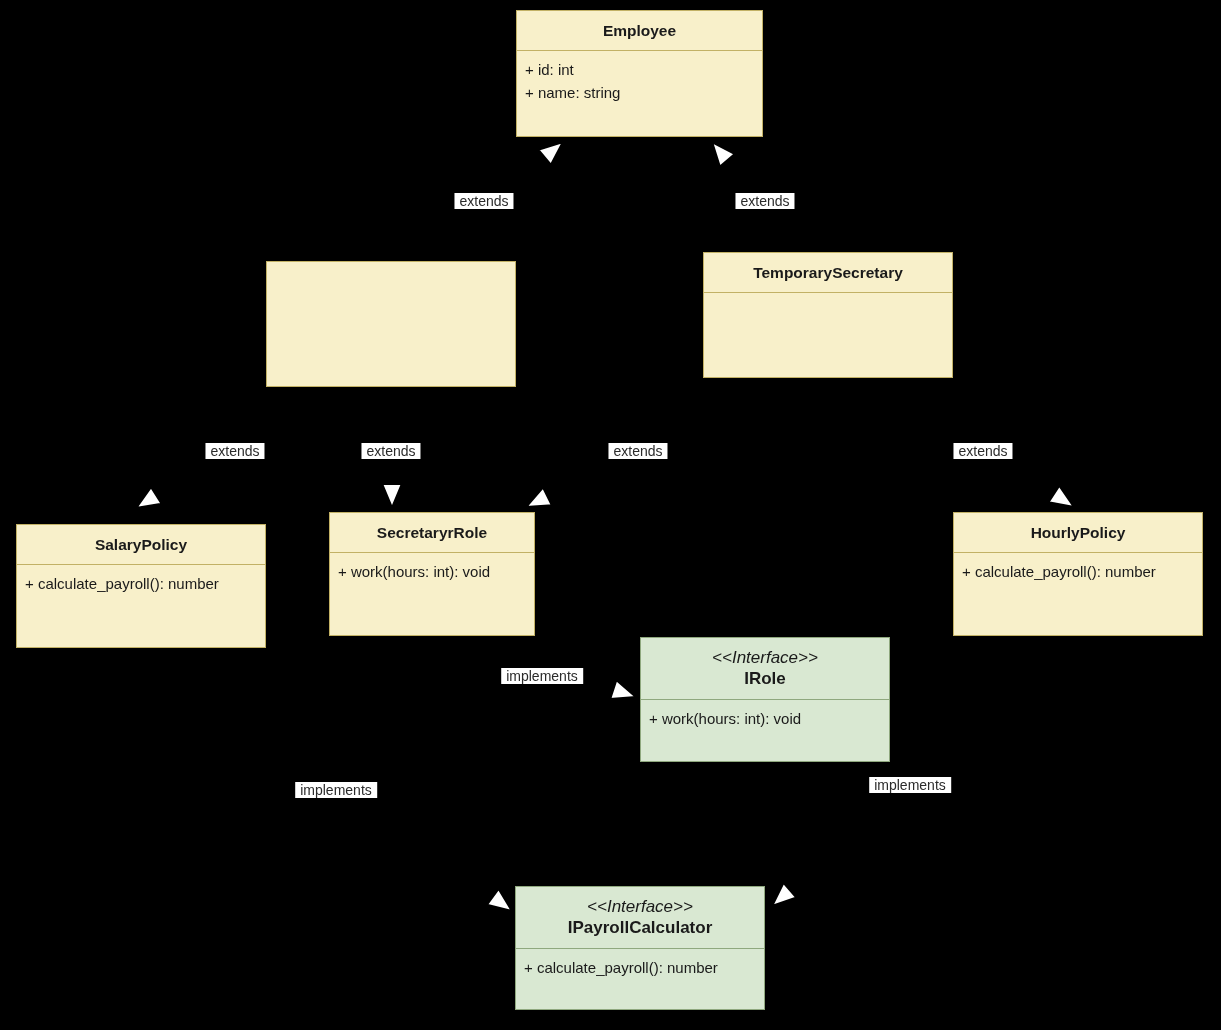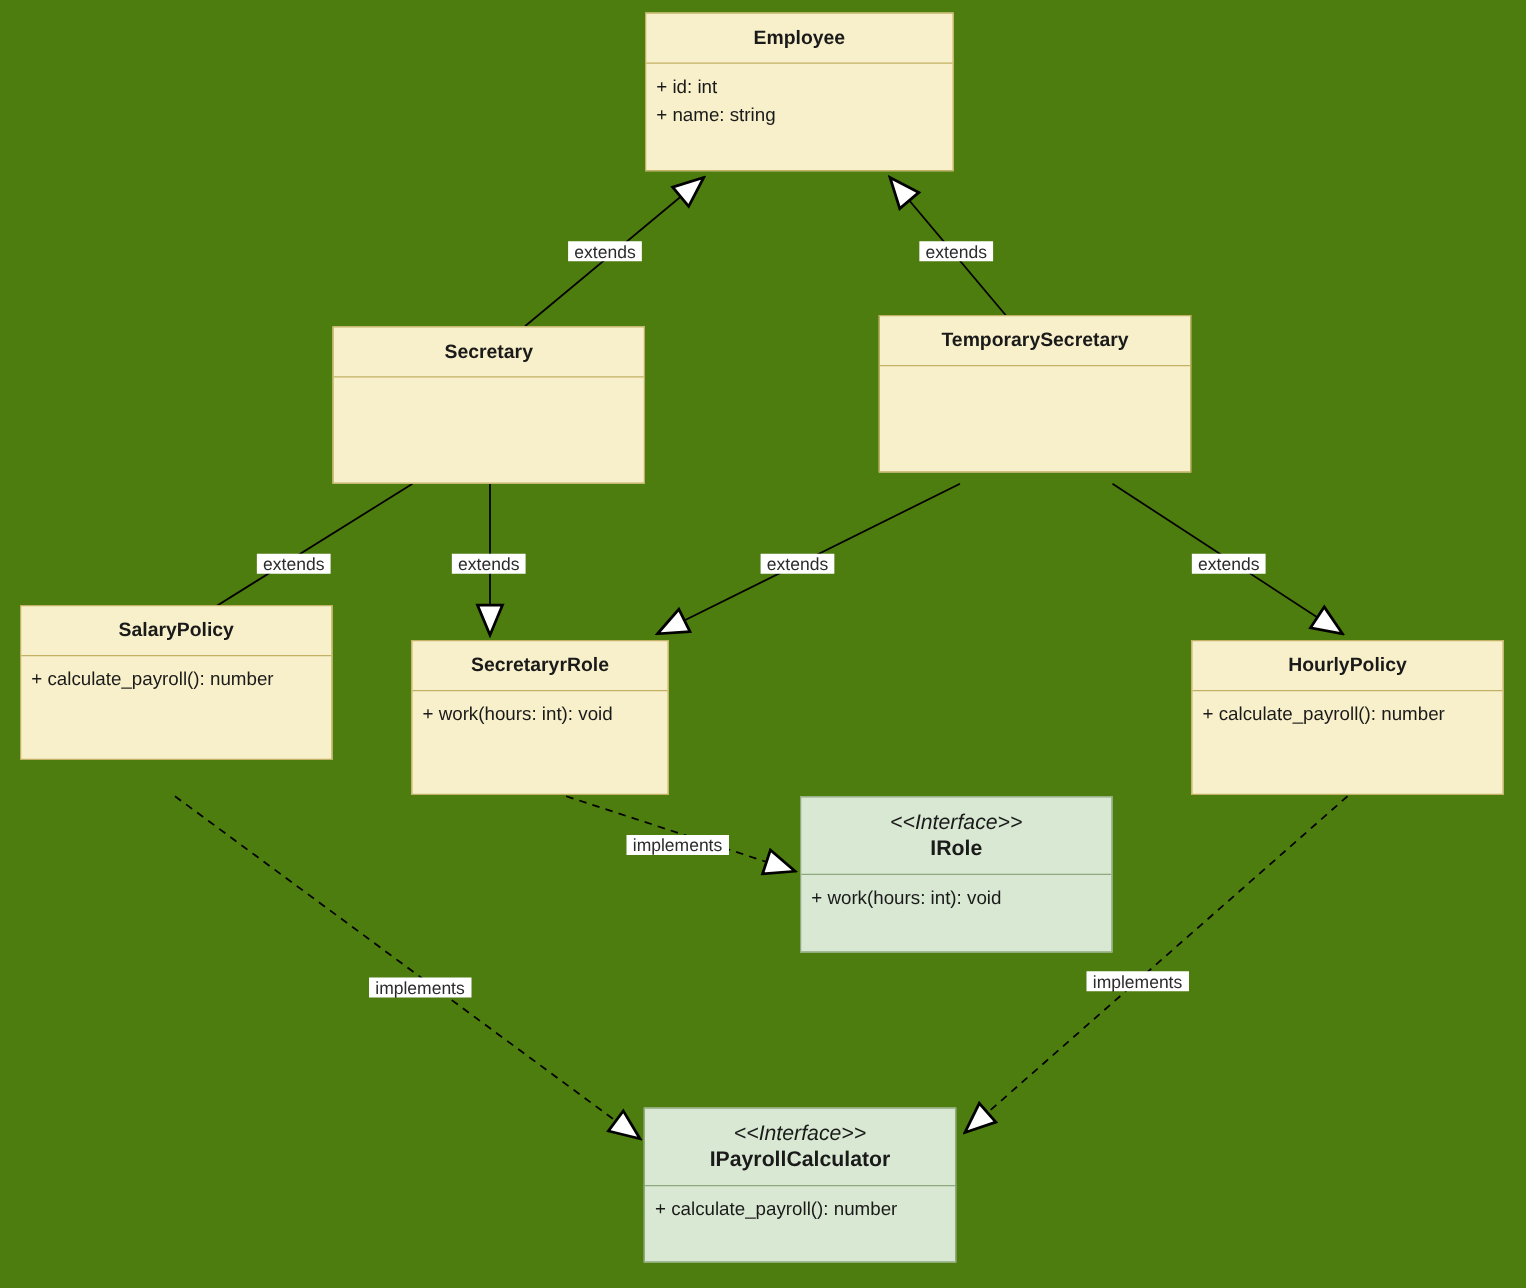--- a/index.html
+++ b/index.html
@@ -1,20 +1,20 @@
 <!DOCTYPE html>
 <html style="--class-fill: #f8f0ca; --class-border: #c2b165; --interface-fill: #d9e8d2; --interface-border: #8fa87e; --line: #000000; --text: #1a1a1a;"><head>
 <meta charset="utf-8">
 <style>
   html, body { margin: 0; padding: 0; background: #ffffff; }
   #canvas {
     position: relative;
     width: 1221px;
     height: 1030px;
-    background: #4d7c0f;
+    background: #000000;
     font-family: "Liberation Sans", sans-serif;
     overflow: hidden;
   }
   #edges-svg { position: absolute; left: 0; top: 0; z-index: 1; }
 
   .uml-class {
     position: absolute;
     z-index: 2;
     box-sizing: border-box;
     background: var(--class-fill, #f8f0ca);
@@ -82,30 +82,29 @@
 
   <div class="uml-class" style="left:516px;top:10px;width:247px;height:127px">
     <div class="uml-title">Employee</div>
     <div class="uml-body">
       <div class="uml-member">+ id: int</div>
       <div class="uml-member">+ name: string</div>
     </div>
   </div>
 
   <div class="uml-class" style="left:266px;top:261px;width:250px;height:126px">
-    <div class="uml-title">Secretary</div>
     <div class="uml-body"></div>
   </div>
 
   <div class="uml-class" style="left:703px;top:252px;width:250px;height:126px">
     <div class="uml-title">TemporarySecretary</div>
     <div class="uml-body"></div>
   </div>
 
-  <div class="uml-class" style="left:16px;top:484px;width:250px;height:124px">
+  <div class="uml-class" style="left:16px;top:524px;width:250px;height:124px">
     <div class="uml-title">SalaryPolicy</div>
     <div class="uml-body">
       <div class="uml-member">+ calculate_payroll(): number</div>
     </div>
   </div>
 
   <div class="uml-class" style="left:329px;top:512px;width:206px;height:124px">
     <div class="uml-title">SecretaryrRole</div>
     <div class="uml-body">
       <div class="uml-member">+ work(hours: int): void</div>

